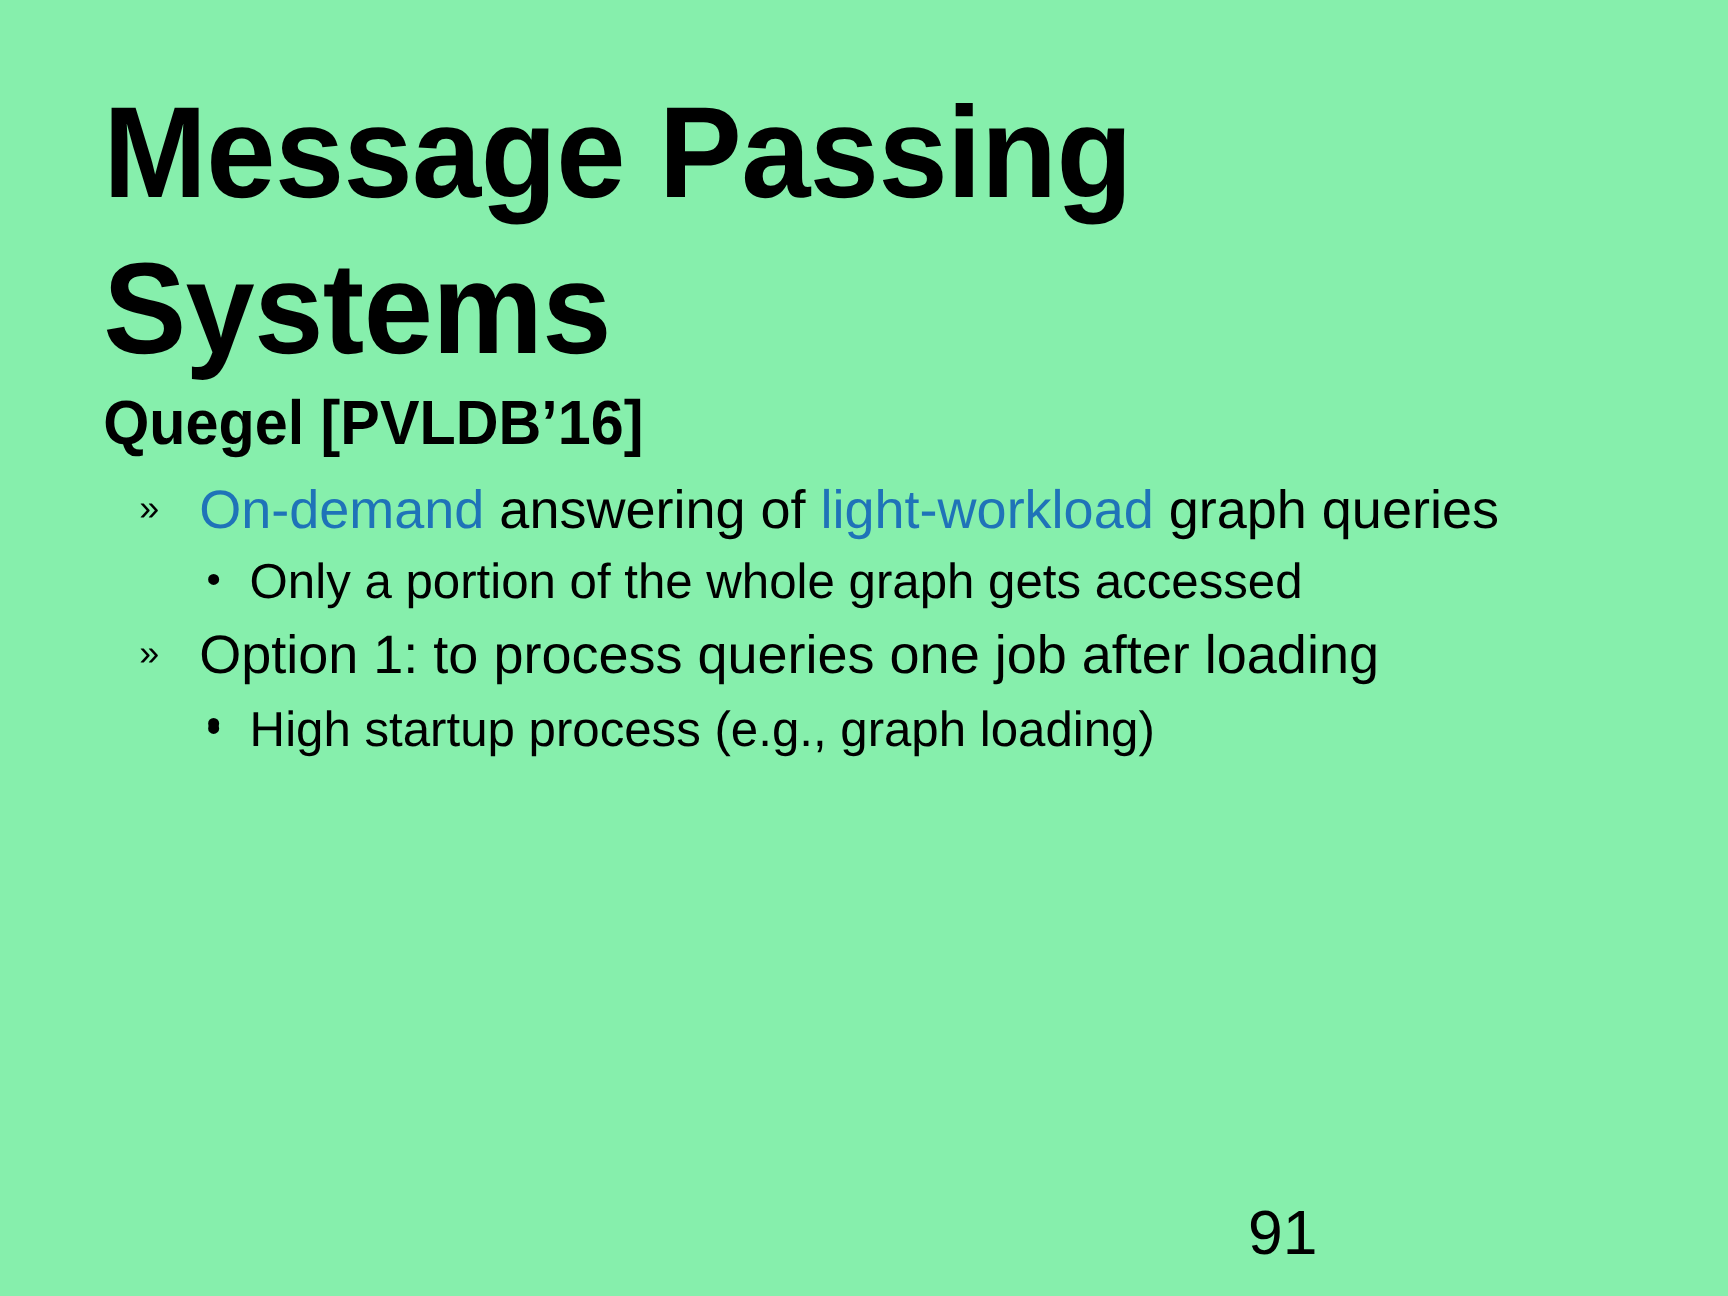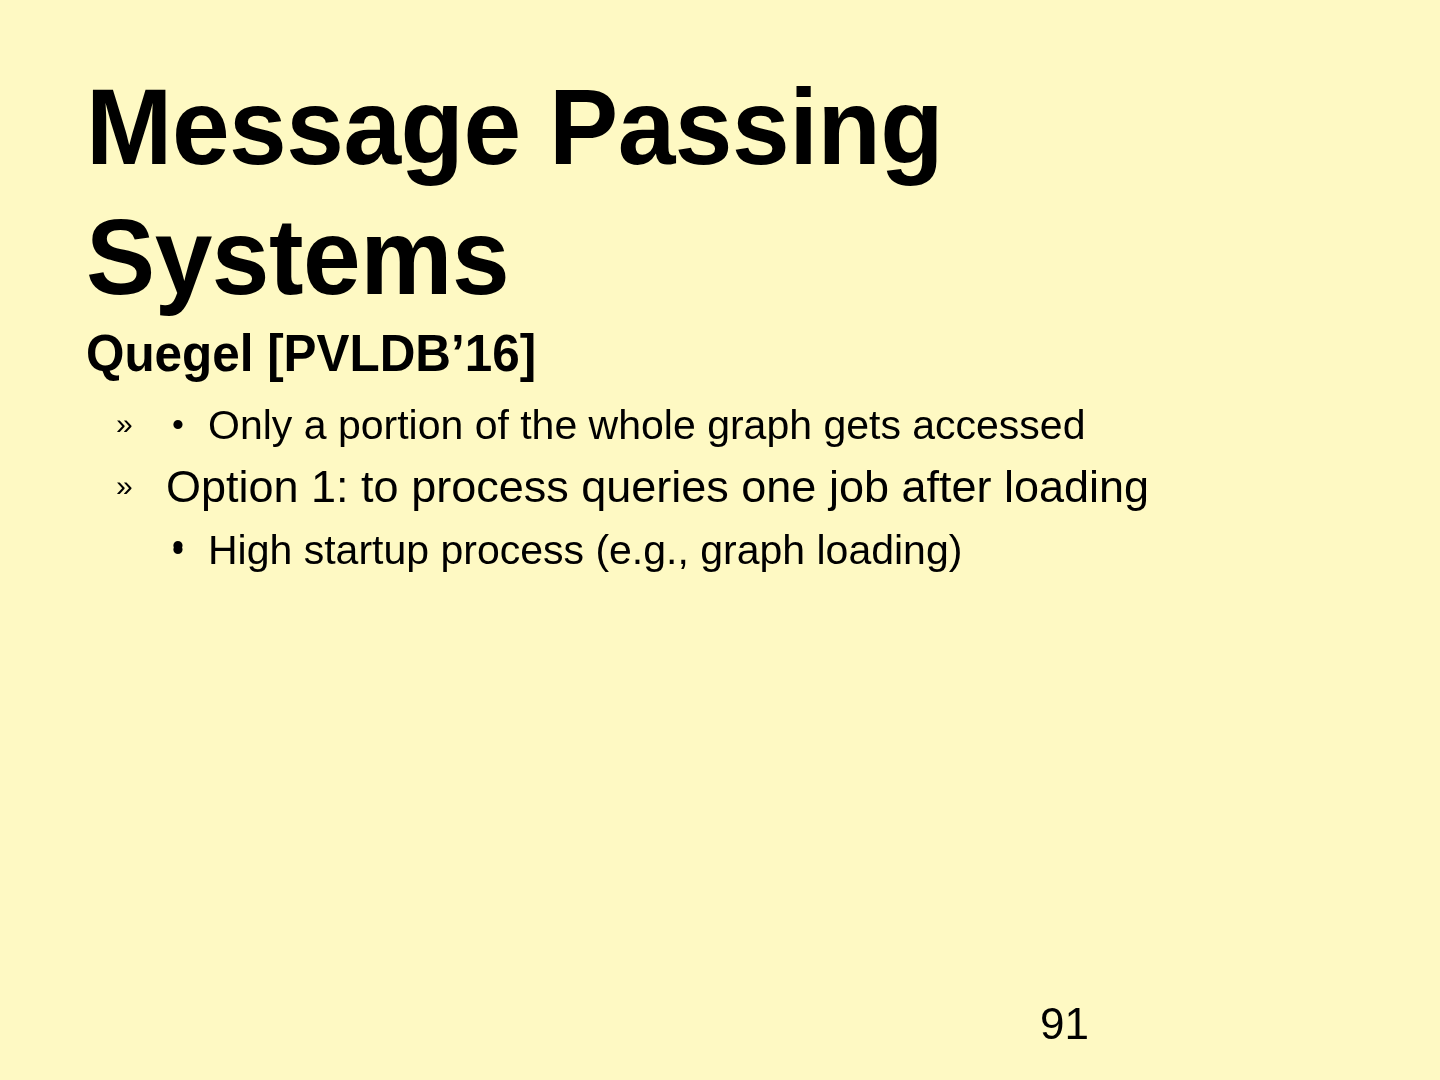--- a/index.html
+++ b/index.html
@@ -13,21 +13,21 @@
     position: relative;
     overflow: hidden;
     font-family: "Liberation Sans", sans-serif;
     color: #000000;
     -webkit-font-smoothing: antialiased;
   }
 
   #slide {
     position: absolute;
     inset: 0;
-    background: #fef9c3;
+    background: #86efac;
   }
 
   
   .title-block {
     position: absolute;
     left: 86px;
     top: 62px;
     width: 1300px;
   }
   .slide-title {
@@ -97,39 +97,40 @@
 
   .hl {
     color: #1F73B8;
   }
 
   
   .page-number {
     position: absolute;
     left: 1040px;
     top: 1002px;
-    font-size: 44px;
+    font-size: 52px;
     line-height: 1;
     color: #000000;
   }
 </style>
 </head>
 <body>
 
 <div id="slide">
 
   <div class="title-block">
     <h1 class="slide-title"><span>Message Passing</span><br><span>Systems</span></h1>
     <div class="slide-subtitle">Quegel [PVLDB’16]</div>
   </div>
 
   <div class="body-block">
 
     <div class="bullet-l1">
       <span class="marker">»</span>
+      <span><span class="hl">On-demand</span><span> answering of </span><span class="hl">light-workload</span><span> graph queries</span></span>
     </div>
 
     <div class="bullet-l2">
       <span class="marker">•</span>
       <span>Only a portion of the whole graph gets accessed</span>
     </div>
 
     <div class="bullet-l1">
       <span class="marker">»</span>
       <span>Option 1: to process queries one job after loading</span>

